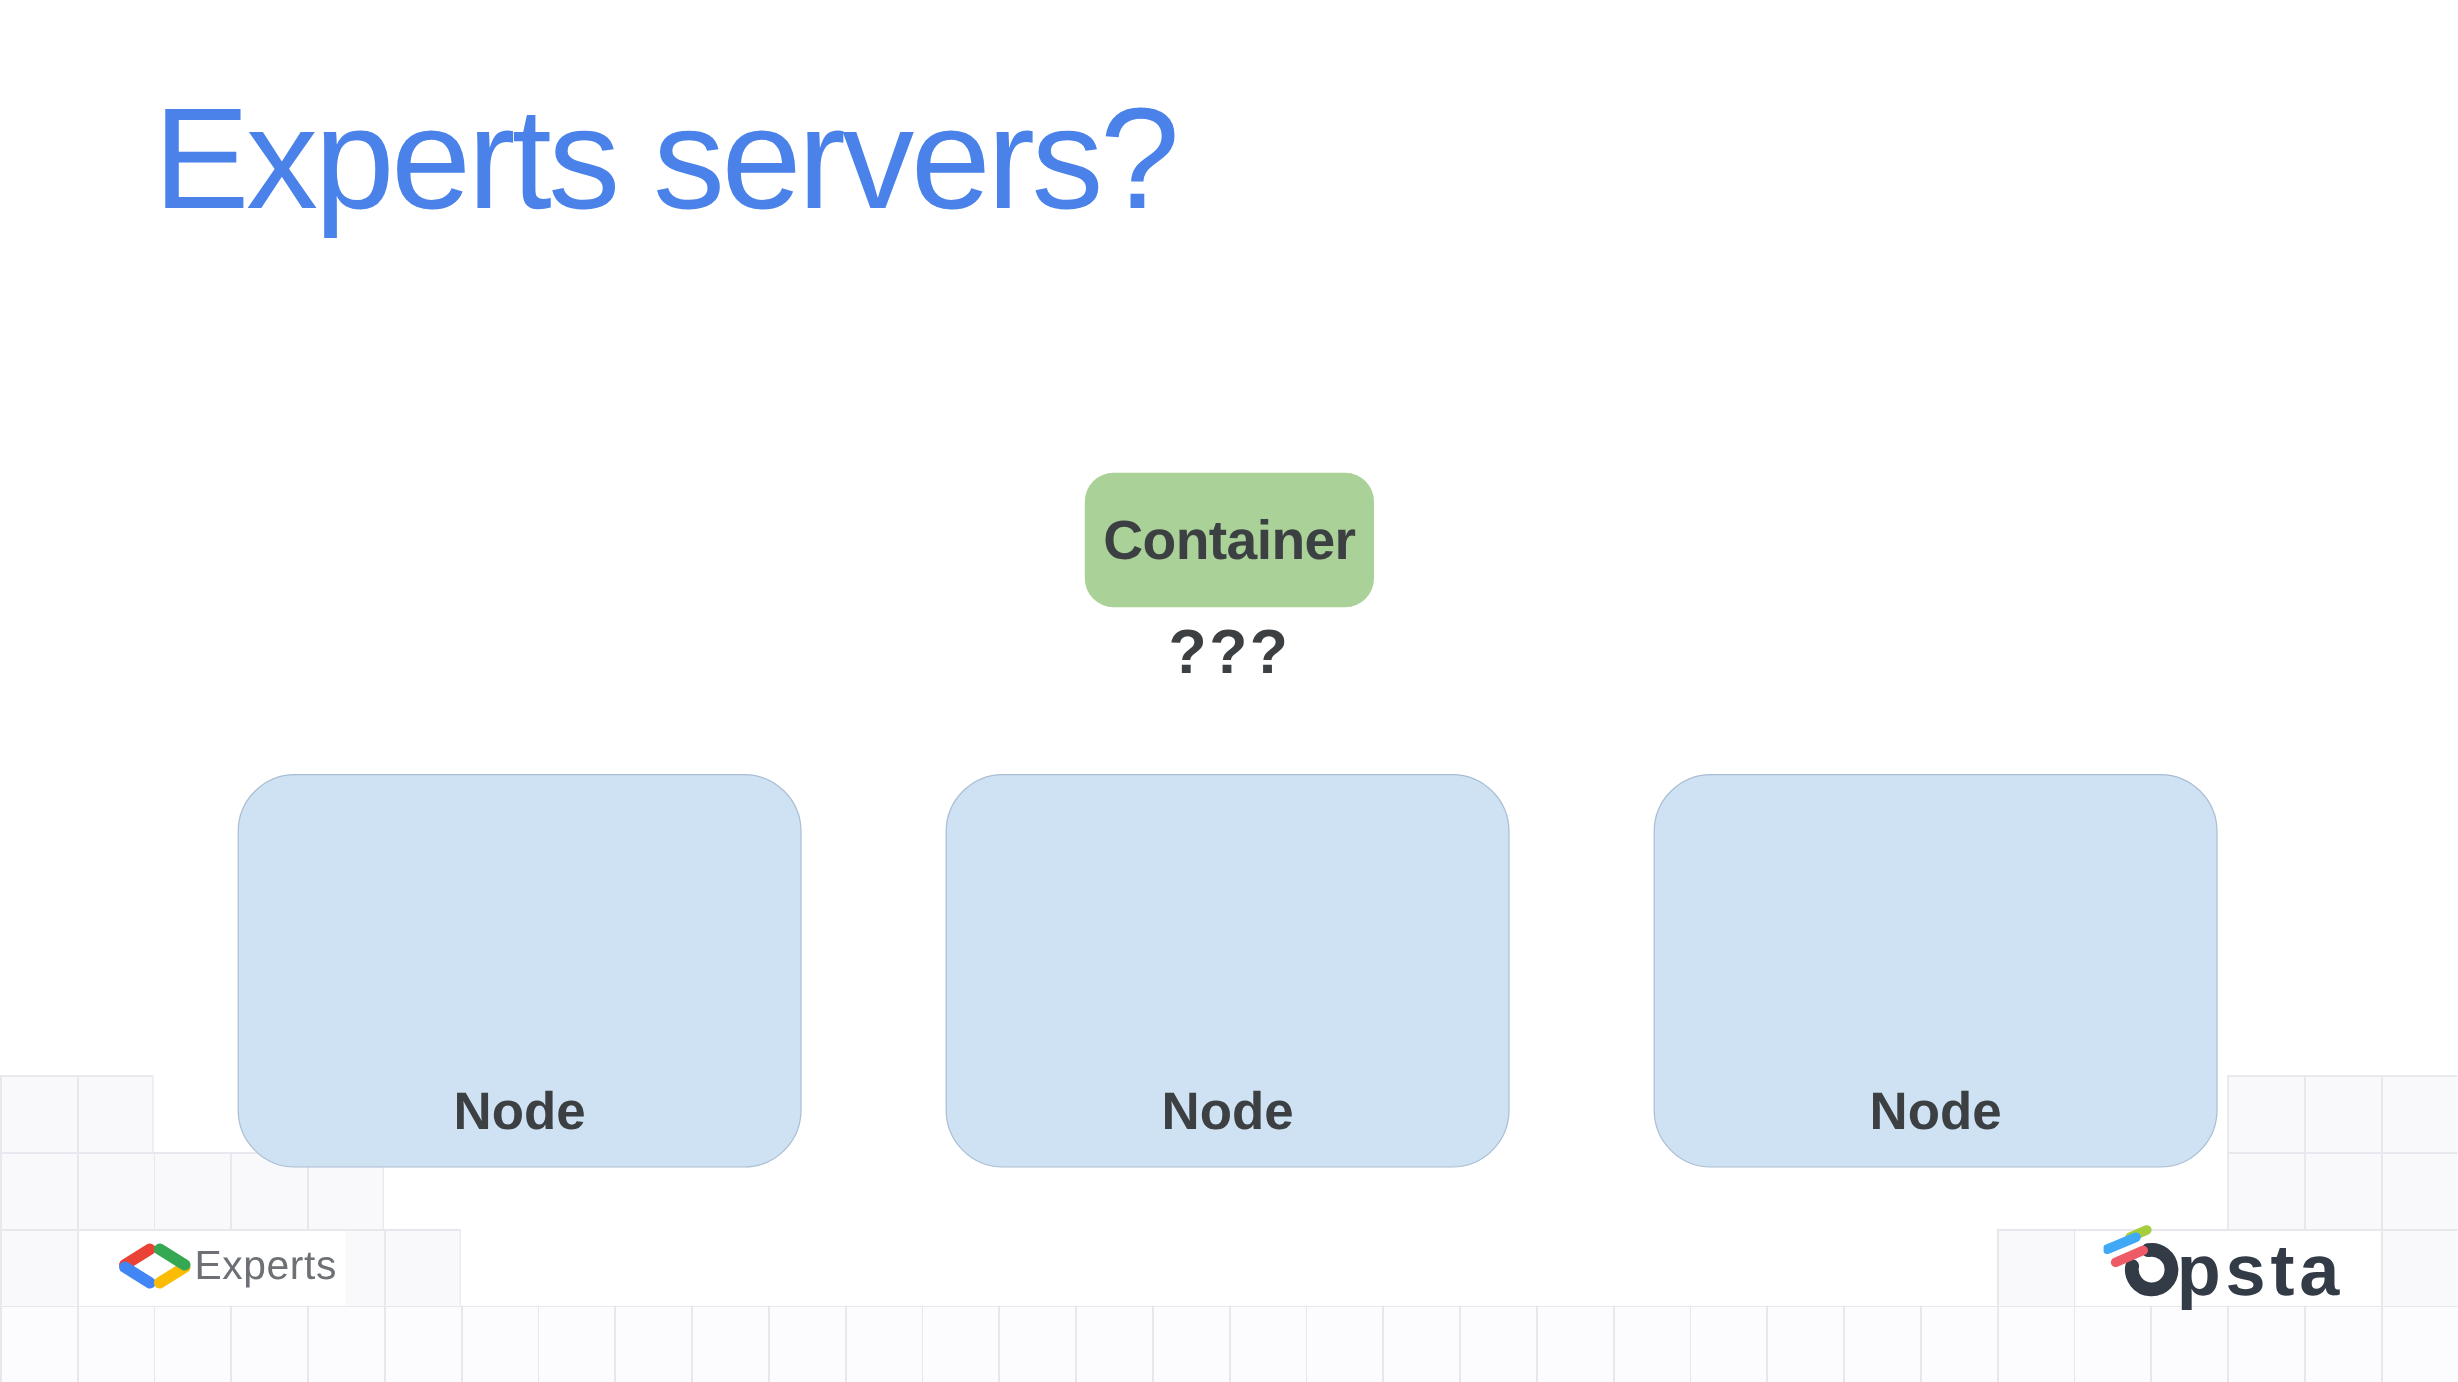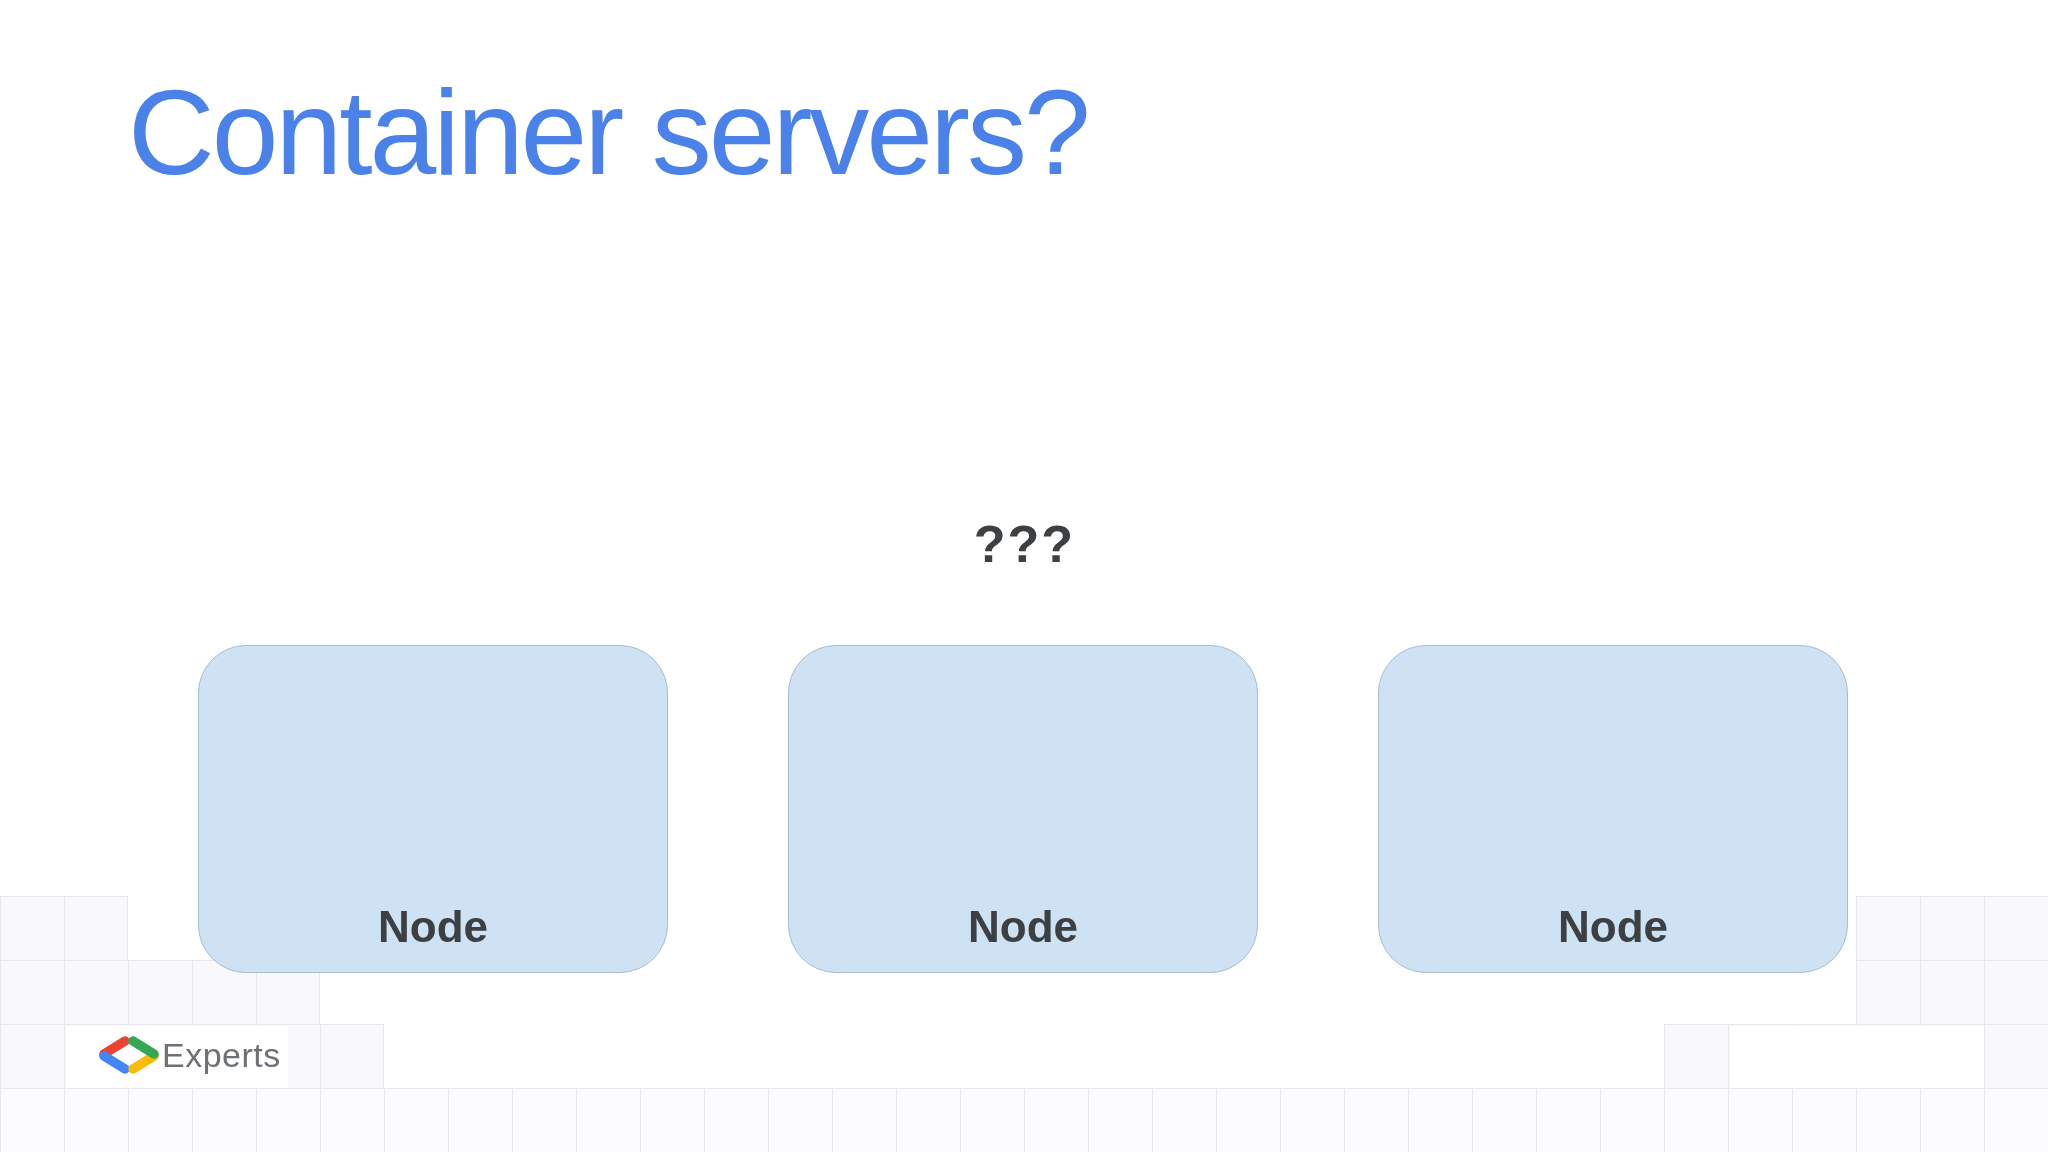--- a/index.html
+++ b/index.html
@@ -80,22 +80,25 @@
 
   <div class="grid-block" id="gb-l1"></div>
   <div class="grid-block" id="gb-l2"></div>
   <div class="grid-block" id="gb-l3"></div>
   <div class="grid-block" id="gb-r2"></div>
   <div class="grid-block" id="gb-r1"></div>
   <div class="grid-block" id="gb-bottom"></div>
   <div class="plate" id="plate-experts"></div>
   <div class="plate" id="plate-opsta"></div>
 
-  <h1 class="title">Container servers?</h1>
+  <h1 class="title">Experts servers?</h1>
 
+  <div class="container-box">
+    <span>Container</span>
+  </div>
 
   <div class="question">???</div>
 
   <div class="node-box" id="node-1">
     <span>Node</span>
   </div>
   <div class="node-box" id="node-2">
     <span>Node</span>
   </div>
   <div class="node-box" id="node-3">
@@ -105,14 +108,23 @@
   <div class="experts-logo">
     <svg width="66" height="46" viewBox="0 0 66 46">
       <line x1="29" y1="9" x2="8" y2="22" style="stroke:var(--google-red)" stroke-width="9.5" stroke-linecap="round"></line>
       <line x1="8" y1="24" x2="29" y2="37" style="stroke:var(--google-blue)" stroke-width="9.5" stroke-linecap="round"></line>
       <line x1="58" y1="24" x2="37" y2="37" style="stroke:var(--google-yellow)" stroke-width="9.5" stroke-linecap="round"></line>
       <line x1="37" y1="9" x2="58" y2="22" style="stroke:var(--google-green)" stroke-width="9.5" stroke-linecap="round"></line>
     </svg>
     <span class="label">Experts</span>
   </div>
 
+  <div class="opsta-logo">
+    <svg width="215" height="76" viewBox="0 0 215 76">
+      <path d="M 37.1 24.8 A 16.5 16.5 0 1 1 23.8 38.1" fill="none" style="stroke:var(--brand-navy)" stroke-width="11.5" stroke-linecap="round"></path>
+      <line x1="22" y1="14" x2="36" y2="8" style="stroke:var(--streak-lime)" stroke-width="8" stroke-linecap="round"></line>
+      <line x1="3" y1="24" x2="27" y2="14" style="stroke:var(--streak-blue)" stroke-width="8" stroke-linecap="round"></line>
+      <line x1="10" y1="35" x2="33" y2="25" style="stroke:var(--streak-red)" stroke-width="8" stroke-linecap="round"></line>
+      <text x="61" y="62" font-size="60" letter-spacing="4">psta</text>
+    </svg>
+  </div>
 
 </div>
 
 </body></html>

